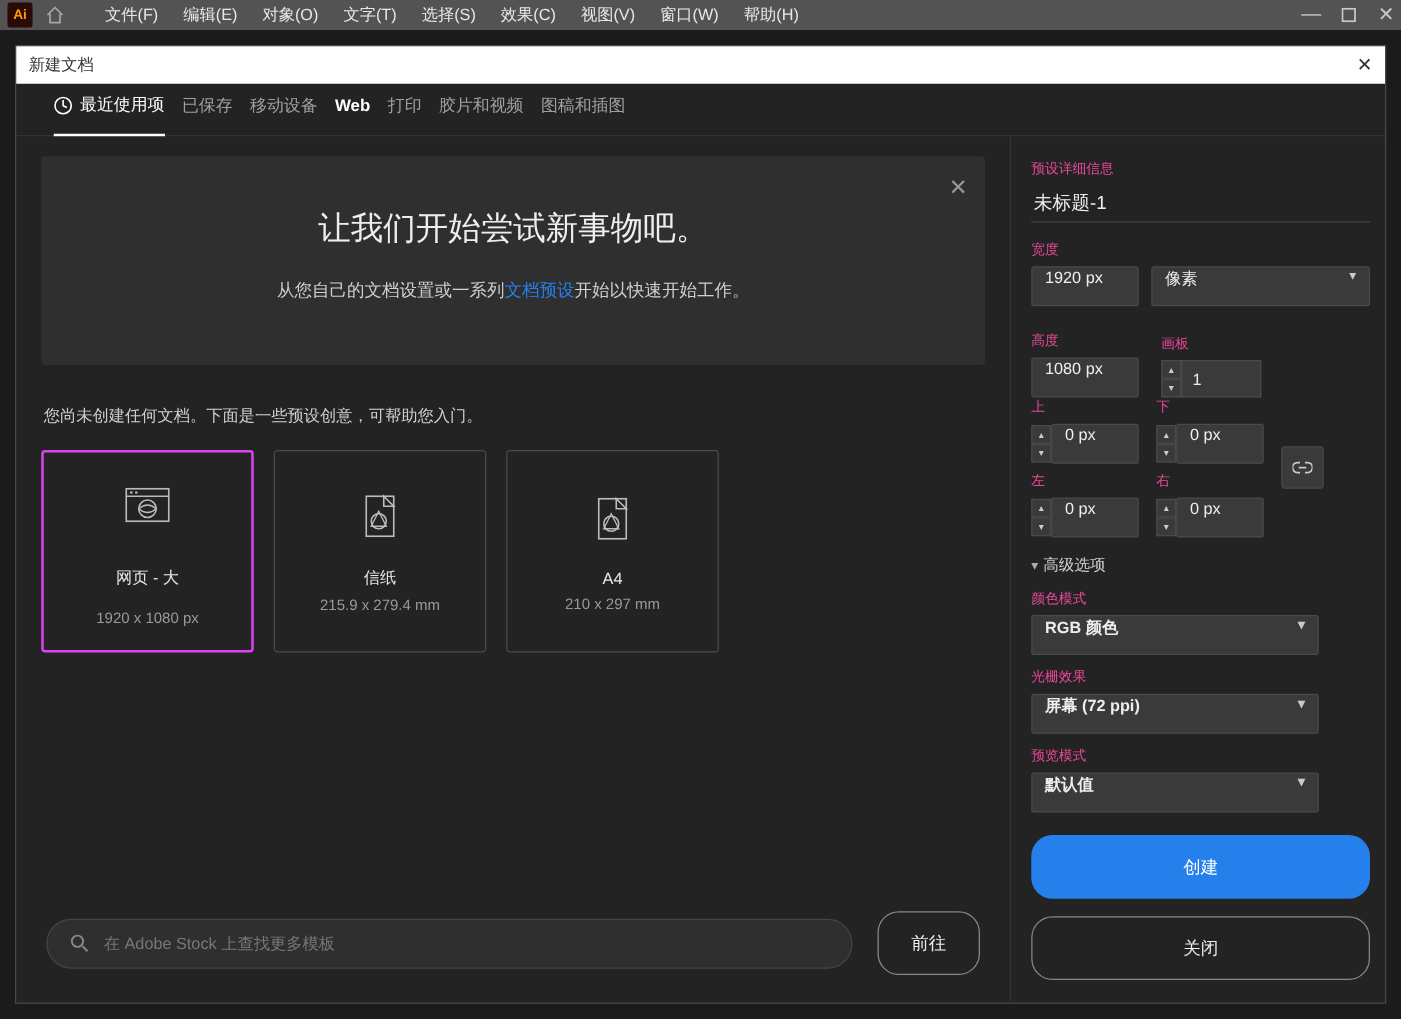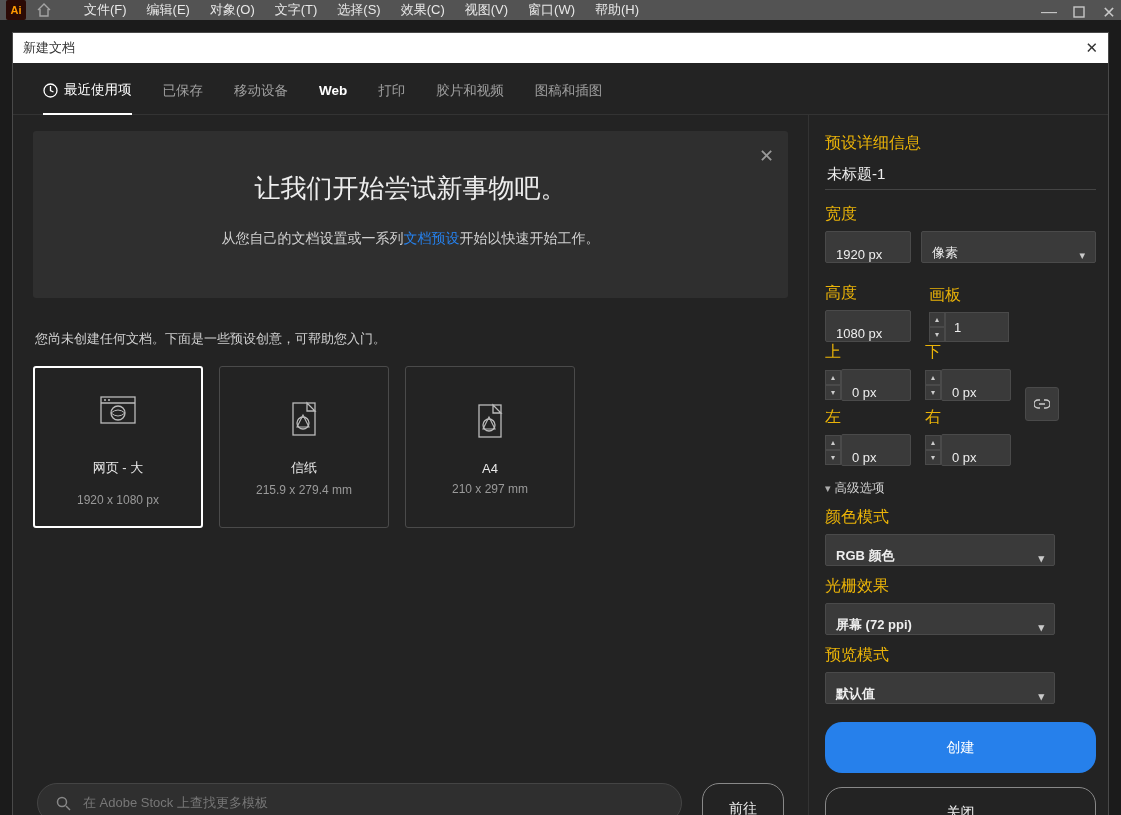--- a/index.html
+++ b/index.html
@@ -13,54 +13,54 @@
 .menu-item { font-size: 13px; color: #e8e8e8; padding: 0 10px; cursor: pointer; }
 .win-ctrls { position: absolute; right: 4px; top: 4px; display: flex; gap: 14px; color: #c8c8c8; }
 .win-btn { width: 16px; height: 16px; display: flex; align-items: center; justify-content: center; cursor: pointer; }
 
 
 .dialog-wrap { flex: 1; padding: 12px; }
 .dialog { width: 100%; height: 100%; background: #232323; display: flex; flex-direction: column; border: 1px solid #494949; }
 .dialog-titlebar { height: 30px; background: #fff; display: flex; align-items: center; justify-content: space-between; padding: 0 10px; color: #333; font-size: 13px; }
 .dlg-close { font-size: 15px; color: #333; cursor: pointer; }
 
-.tabs { display: flex; gap: 31px; padding: 18px 30px 0 30px; font-size: 13.5px; color: #a0a0a0; border-bottom: 1px solid #333; }
+.tabs { display: flex; gap: 14px; padding: 8px 30px 0 30px; font-size: 13.5px; color: #a0a0a0; border-bottom: 1px solid #333; }
 .tab { padding-bottom: 14px; cursor: pointer; display: flex; align-items: center; gap: 6px; }
 .tab.active { color: #fff; border-bottom: 2px solid #fff; margin-bottom: -1px; }
 .tab.bold { font-weight: bold; color: #fff; }
 
 .body { flex: 1; display: flex; overflow: hidden; }
 .left { flex: 1; padding: 16px 20px; display: flex; flex-direction: column; }
 .right { width: 300px; border-left: 1px solid #333; padding: 18px 12px 18px 16px; display: flex; flex-direction: column; overflow: hidden; }
 
 .banner { background: #2f2f2f; border-radius: 3px; padding: 40px 24px 50px; text-align: center; position: relative; margin-bottom: 26px; }
 .banner-close { position: absolute; right: 14px; top: 14px; color: #999; font-size: 18px; cursor: pointer; }
 .banner h1 { font-size: 26px; font-weight: normal; margin-bottom: 24px; color: #eee; }
 .banner p { font-size: 14px; color: #d0d0d0; }
 .banner a { color: #2680eb; text-decoration: none; }
 
 .hint { font-size: 13px; color: #d0d0d0; margin: 6px 2px 18px; }
 
 .presets { display: flex; gap: 16px; }
 .preset { width: 170px; height: 162px; border: 1px solid #4a4a4a; border-radius: 3px; display: flex; flex-direction: column; align-items: center; justify-content: center; gap: 6px; cursor: pointer; }
-.preset.selected { border: 2px solid #ffffff; gap: 16px; }
+.preset.selected { border: 2px solid #d946ef; gap: 16px; }
 .preset-icon { width: 46px; height: 46px; margin-bottom: 10px; display: flex; align-items: center; justify-content: center; }
 .preset-name { font-size: 13px; color: #e8e8e8; }
 .preset-dim { font-size: 12px; color: #9a9a9a; }
 
-.stock-row { margin-top: auto; display: flex; gap: 20px; padding: 0 4px 6px; }
+.stock-row { margin-top: auto; display: flex; gap: 20px; align-items: center; padding: 0 4px 6px; }
 .stock-search { flex: 1; height: 40px; background: #2f2f2f; border: 1px solid #444; border-radius: 20px; display: flex; align-items: center; padding: 0 18px; color: #777; font-size: 13px; }
 .stock-go { height: 36px; padding: 0 28px; border-radius: 18px; border: 1px solid #888; background: transparent; color: #eee; font-size: 13px; cursor: pointer; }
 
 
-.r-label { font-size: 16px; color: #eab308; margin-top: 10px; margin-bottom: 6px; }
+.r-label { font-size: 11px; color: #ec4899; margin-top: 10px; margin-bottom: 6px; }
 .r-title-input { background: transparent; border: none; color: #eee; font-size: 15px; padding: 6px 2px; border-bottom: 1px solid #444; margin-bottom: 4px; width: 100%; }
 .r-row { display: flex; gap: 10px; align-items: flex-end; }
 .field { display: flex; flex-direction: column; }
-.selectish, .num-input { height: 32px; background: #3a3a3a; border: 1px solid #4a4a4a; color: #eee; font-size: 13px; padding: 0 10px; display: flex; align-items: flex-end; justify-content: space-between; border-radius: 2px; }
+.selectish, .num-input { height: 32px; background: #3a3a3a; border: 1px solid #4a4a4a; color: #eee; font-size: 13px; padding: 0 10px; display: flex; align-items: flex-start; justify-content: space-between; border-radius: 2px; }
 .num-input { width: 86px; }
 .selectish { cursor: pointer; }
 .chev { font-size: 11px; opacity: 0.8; }
 .orient { display: flex; gap: 4px; }
 .orient-btn { width: 28px; height: 30px; border: 1px solid #555; background: #3a3a3a; display: flex; align-items: center; justify-content: center; cursor: pointer; }
 .orient-btn.active { border-color: #2680eb; }
 .spin { display: flex; flex-direction: column; }
 .spin-btn { width: 16px; height: 15px; background: #3a3a3a; border: 1px solid #4a4a4a; font-size: 8px; color: #ccc; display: flex; align-items: center; justify-content: center; cursor: pointer; }
 .artboard-input { height: 30px; width: 64px; background: #3a3a3a; border: 1px solid #4a4a4a; color: #eee; padding: 0 8px; font-size: 13px; }
 .bleed-grid { display: grid; grid-template-columns: auto auto 1fr; gap: 6px 14px; align-items: end; }

